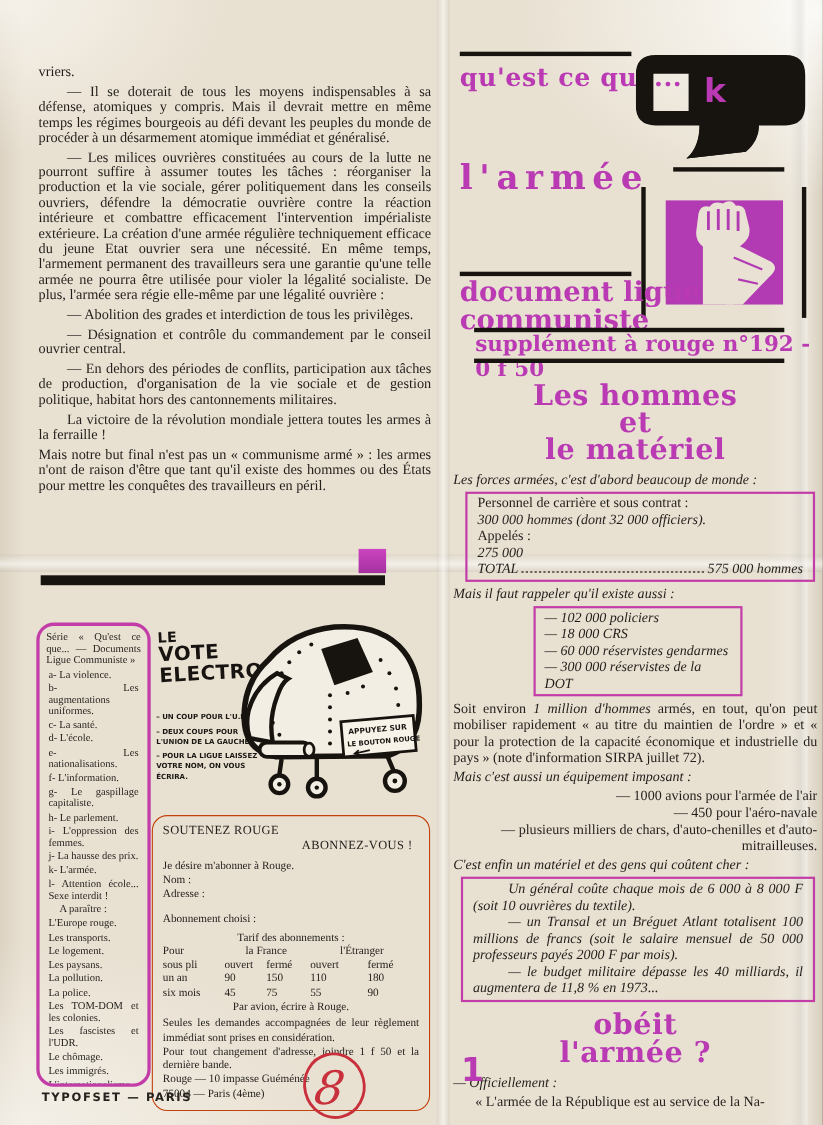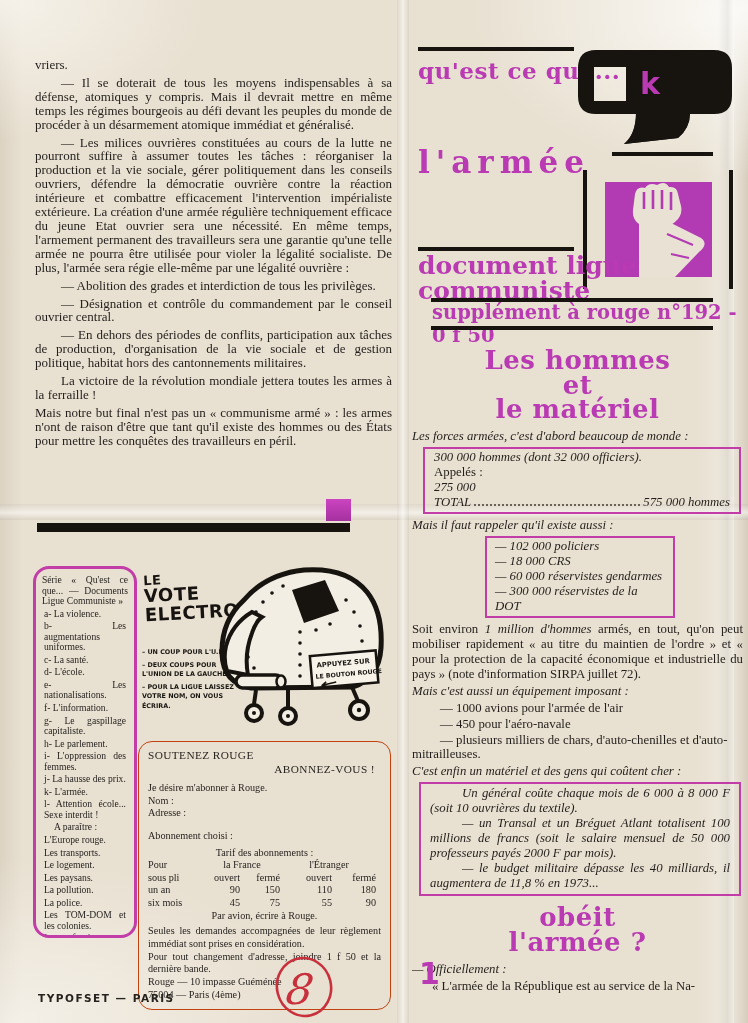--- a/index.html
+++ b/index.html
@@ -25,21 +25,21 @@
 
   
   .left-body{position:absolute;left:35px;top:58px;width:357px;font-size:13px;line-height:1.07;text-align:justify;}
   .left-body p{margin:0 0 4px;text-indent:26px;}
   .left-body p:nth-child(1),.left-body p:nth-child(8){text-indent:0;}
 
   .magenta-swatch{position:absolute;left:326px;top:499px;width:25px;height:22px;
     background:linear-gradient(180deg,#cb44c0,#a531a0);}
   .black-bar{position:absolute;left:37px;top:523px;width:313px;height:9px;background:#171410;}
 
-  .series-box{position:absolute;left:33px;top:566px;width:104px;height:372px;box-sizing:border-box;
+  .series-box{position:absolute;left:33px;top:566px;width:104px;height:422px;box-sizing:border-box;
     border:3px solid #c23da8;border-radius:16px;padding:6px 6px;overflow:hidden;
     font-size:9.6px;line-height:1.1;text-align:justify;}
   .series-box .heading{margin:0 0 2px;}
   .series-items div{margin:2px;}
   .series-items div:nth-child(13){text-indent:10px;}
 
   .cartoon{position:absolute;left:140px;top:566px;width:253px;height:176px;}
   .cartoon-title{position:absolute;left:4px;top:4px;transform:rotate(-3deg);
     font-family:"DejaVu Sans",sans-serif;font-weight:bold;color:#161310;line-height:1.02;letter-spacing:.5px;}
   .cartoon-title .t1{font-size:13px;}
@@ -54,21 +54,21 @@
   .subscribe-box{position:absolute;left:138px;top:741px;width:253px;box-sizing:border-box;
     border:1px solid #c2410c;border-radius:14px;padding:6px 9px 8px;
     font-size:10.2px;line-height:1.24;}
   .sb-title{font-size:11.3px;letter-spacing:.4px;}
   .sb-title-right{text-align:right;font-size:11.3px;letter-spacing:.4px;padding-right:6px;margin-bottom:6px;}
   .sb-line{margin:0;}
   .sb-gap{height:10px;}
   .tarif-title{text-align:center;margin-top:4px;}
   .tarif{display:grid;grid-template-columns:54px 36px 38px 50px 42px;column-gap:2px;}
   .tarif .g{grid-column:span 2;text-align:center;}
-  .tarif .c{text-align:right;}
+  .tarif .c{text-align:left;}
   .tarif .l{text-align:left;}
   .avion{text-align:center;margin-bottom:3px;}
 
   .printer{position:absolute;left:38px;top:992px;font-family:"DejaVu Sans",sans-serif;
     font-weight:bold;font-size:10.5px;letter-spacing:1.5px;color:#25211c;}
   .redmark{position:absolute;left:266px;top:950px;z-index:3;}
   .redmark text{font-family:"DejaVu Serif",serif;font-style:italic;fill:#c8303c;}
 
   
   .mag{color:#b93ab3;}
@@ -92,21 +92,21 @@
     text-align:center;letter-spacing:.5px;margin:0 0 7px;}
   .it{font-style:italic;}
   .rp{margin:2px 0;}
   .jus{text-align:justify;}
   .pbox{border:2.5px solid #c23da8;padding:1px 9px 2px;margin:3px 2px 4px 11px;}
   .pbox2{border:2.5px solid #c23da8;padding:1px 8px 2px;margin:3px 0 4px 73px;width:190px;box-sizing:border-box;font-style:italic;}
   .pbox3{border:2.5px solid #c23da8;padding:2px 9px 3px;margin:3px 2px 4px 7px;font-style:italic;text-align:justify;}
   .pbox3 div{text-indent:32px;margin:0;}
   .total-line{display:flex;align-items:baseline;font-style:italic;}
   .leader{flex:1;border-bottom:2px dotted #6b6257;margin:0 3px 3px;}
-  .equip div{text-indent:28px;margin:1px 0;}
+  .equip div{text-indent:28px;margin:1px 0;text-align:right;}
   .official{margin-top:7px;font-style:italic;}
   .quote{padding-left:20px;margin-top:1px;}
   .pagenum{position:absolute;left:419px;top:956px;font-family:"DejaVu Sans",sans-serif;
     font-weight:bold;font-size:30px;}
 </style>
 </head>
 <body>
 
 <div class="page">
   <div class="sheen"></div>
@@ -291,20 +291,21 @@
 
   <div class="right-flow">
     <h2 class="sec-title mag">
       <div>Les hommes</div>
       <div>et</div>
       <div>le matériel</div>
     </h2>
     <p class="rp it">Les forces armées, c'est d'abord beaucoup de monde :</p>
 
     <div class="pbox">
+      <div>Personnel de carrière et sous contrat :</div>
       <div class="it">300 000 hommes (dont 32 000 officiers).</div>
       <div>Appelés :</div>
       <div class="it">275 000</div>
       <div class="total-line">
         <span>TOTAL</span>
         <span class="leader"></span>
         <span>575 000 hommes</span>
       </div>
     </div>
 

